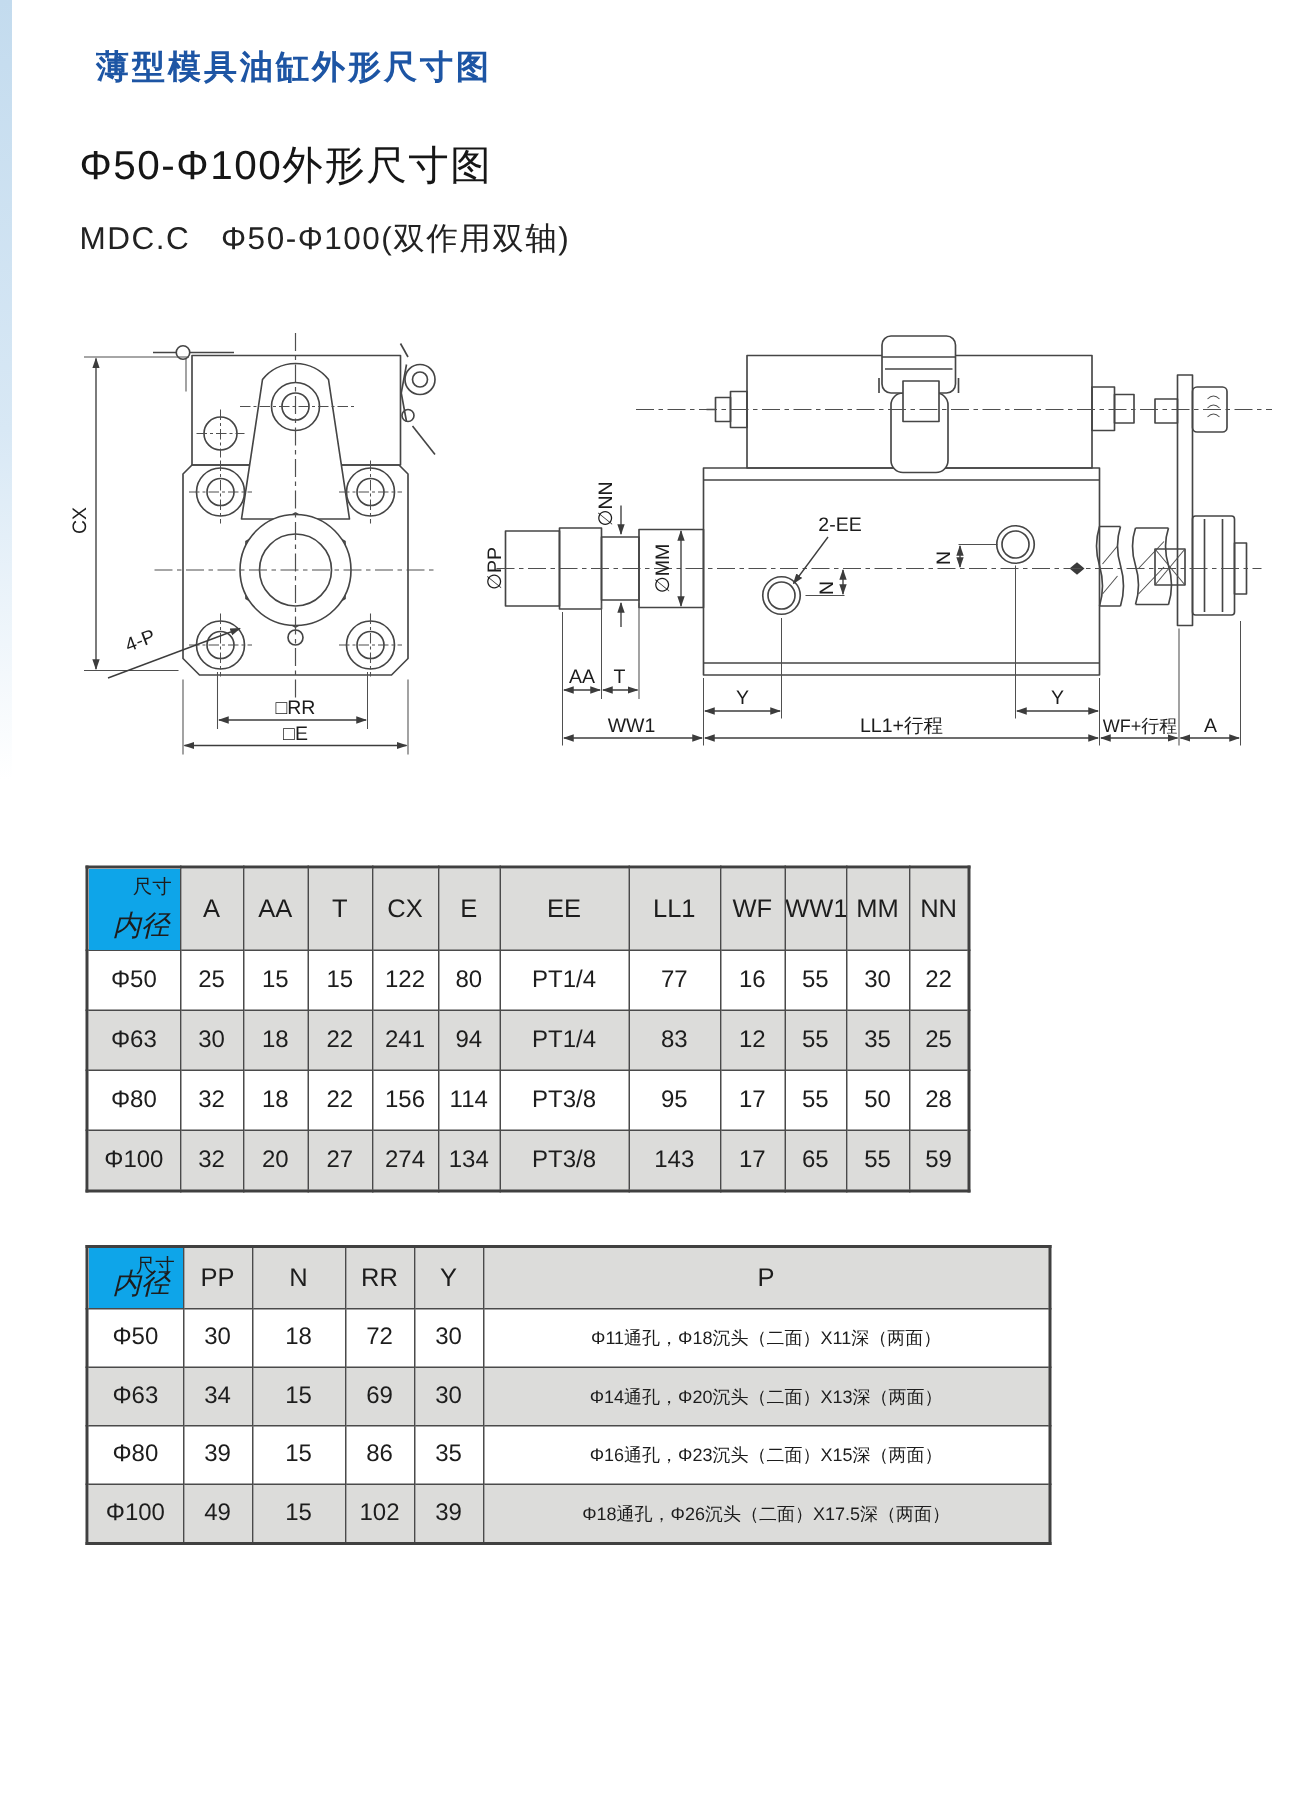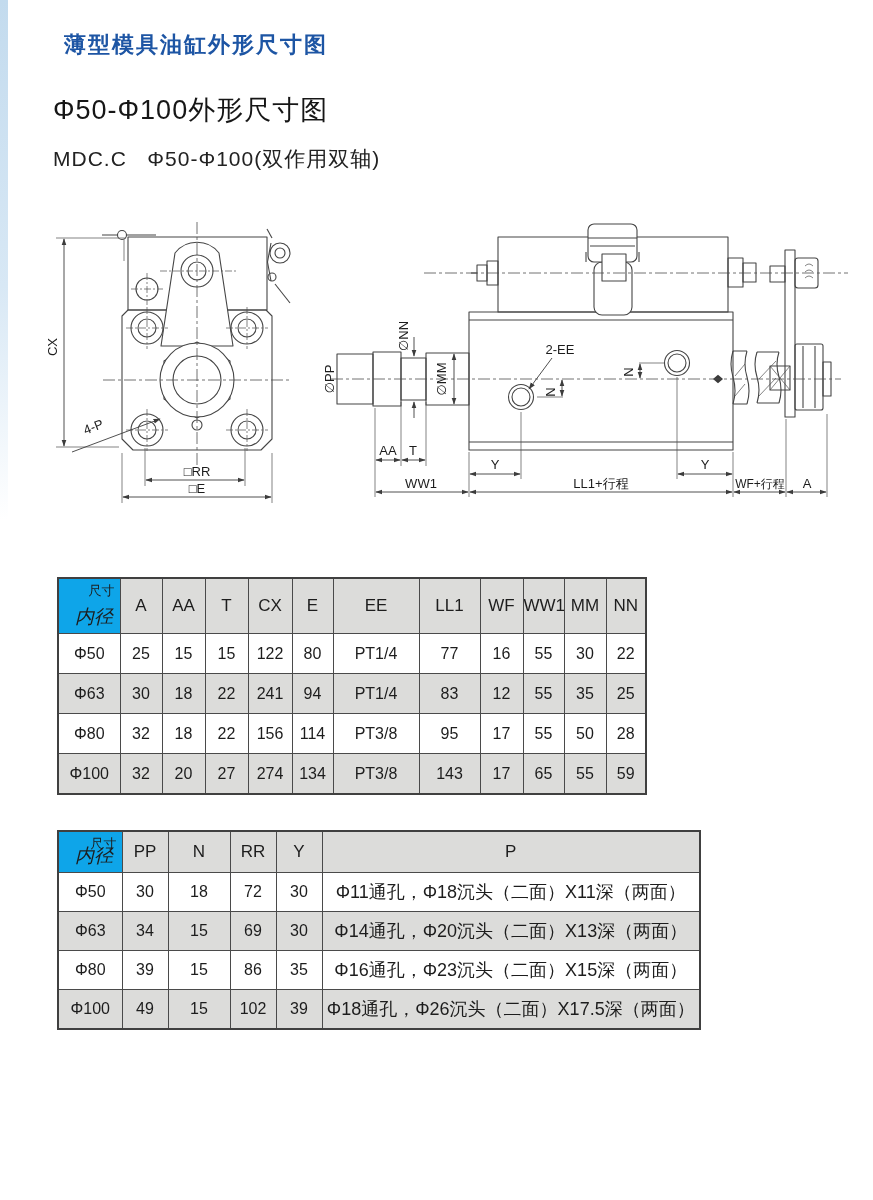--- a/index.html
+++ b/index.html
@@ -25,21 +25,21 @@
   svg text.lbl{font-size:13px;fill:#1c1c1c;font-family:inherit;}
   svg text.lbl2{font-size:12px;fill:#1c1c1c;font-family:inherit;}
   .spec-table{position:absolute;border-collapse:collapse;table-layout:fixed;
     text-align:center;color:#1d1d1d;}
   .spec-table td{border:1px solid #4a4a4a;padding:0;overflow:hidden;}
   .spec-table{border:2px solid #404040;}
   .t1 td{height:39px;font-size:16px;}
   .t1 tr.hdr td{height:54px;font-size:17px;}
   .t2 td{height:38px;font-size:16px;}
   .t2 tr.hdr td{height:40px;font-size:17px;}
-  .t2 td.pcol{font-size:18px;letter-spacing:0;}
+  .t2 td.pcol{font-size:12px;letter-spacing:0;}
   tr.gray td{background:#dcdcda;}
   td.diag{position:relative;
     background-image:linear-gradient(to bottom right,rgba(0,0,0,0) calc(50% - 0.8px),#4a4a4a calc(50% - 0.8px),#4a4a4a calc(50% + 0.8px),rgba(0,0,0,0) calc(50% + 0.8px));}
   tr.gray td.diag{background-color:#0ea5e9;}
   td.diag .tr{position:absolute;top:3px;right:5px;font-size:13px;}
   td.diag .bl{position:absolute;bottom:3px;left:16px;font-size:19px;font-style:italic;}
 </style>
 </head>
 <body>
 

